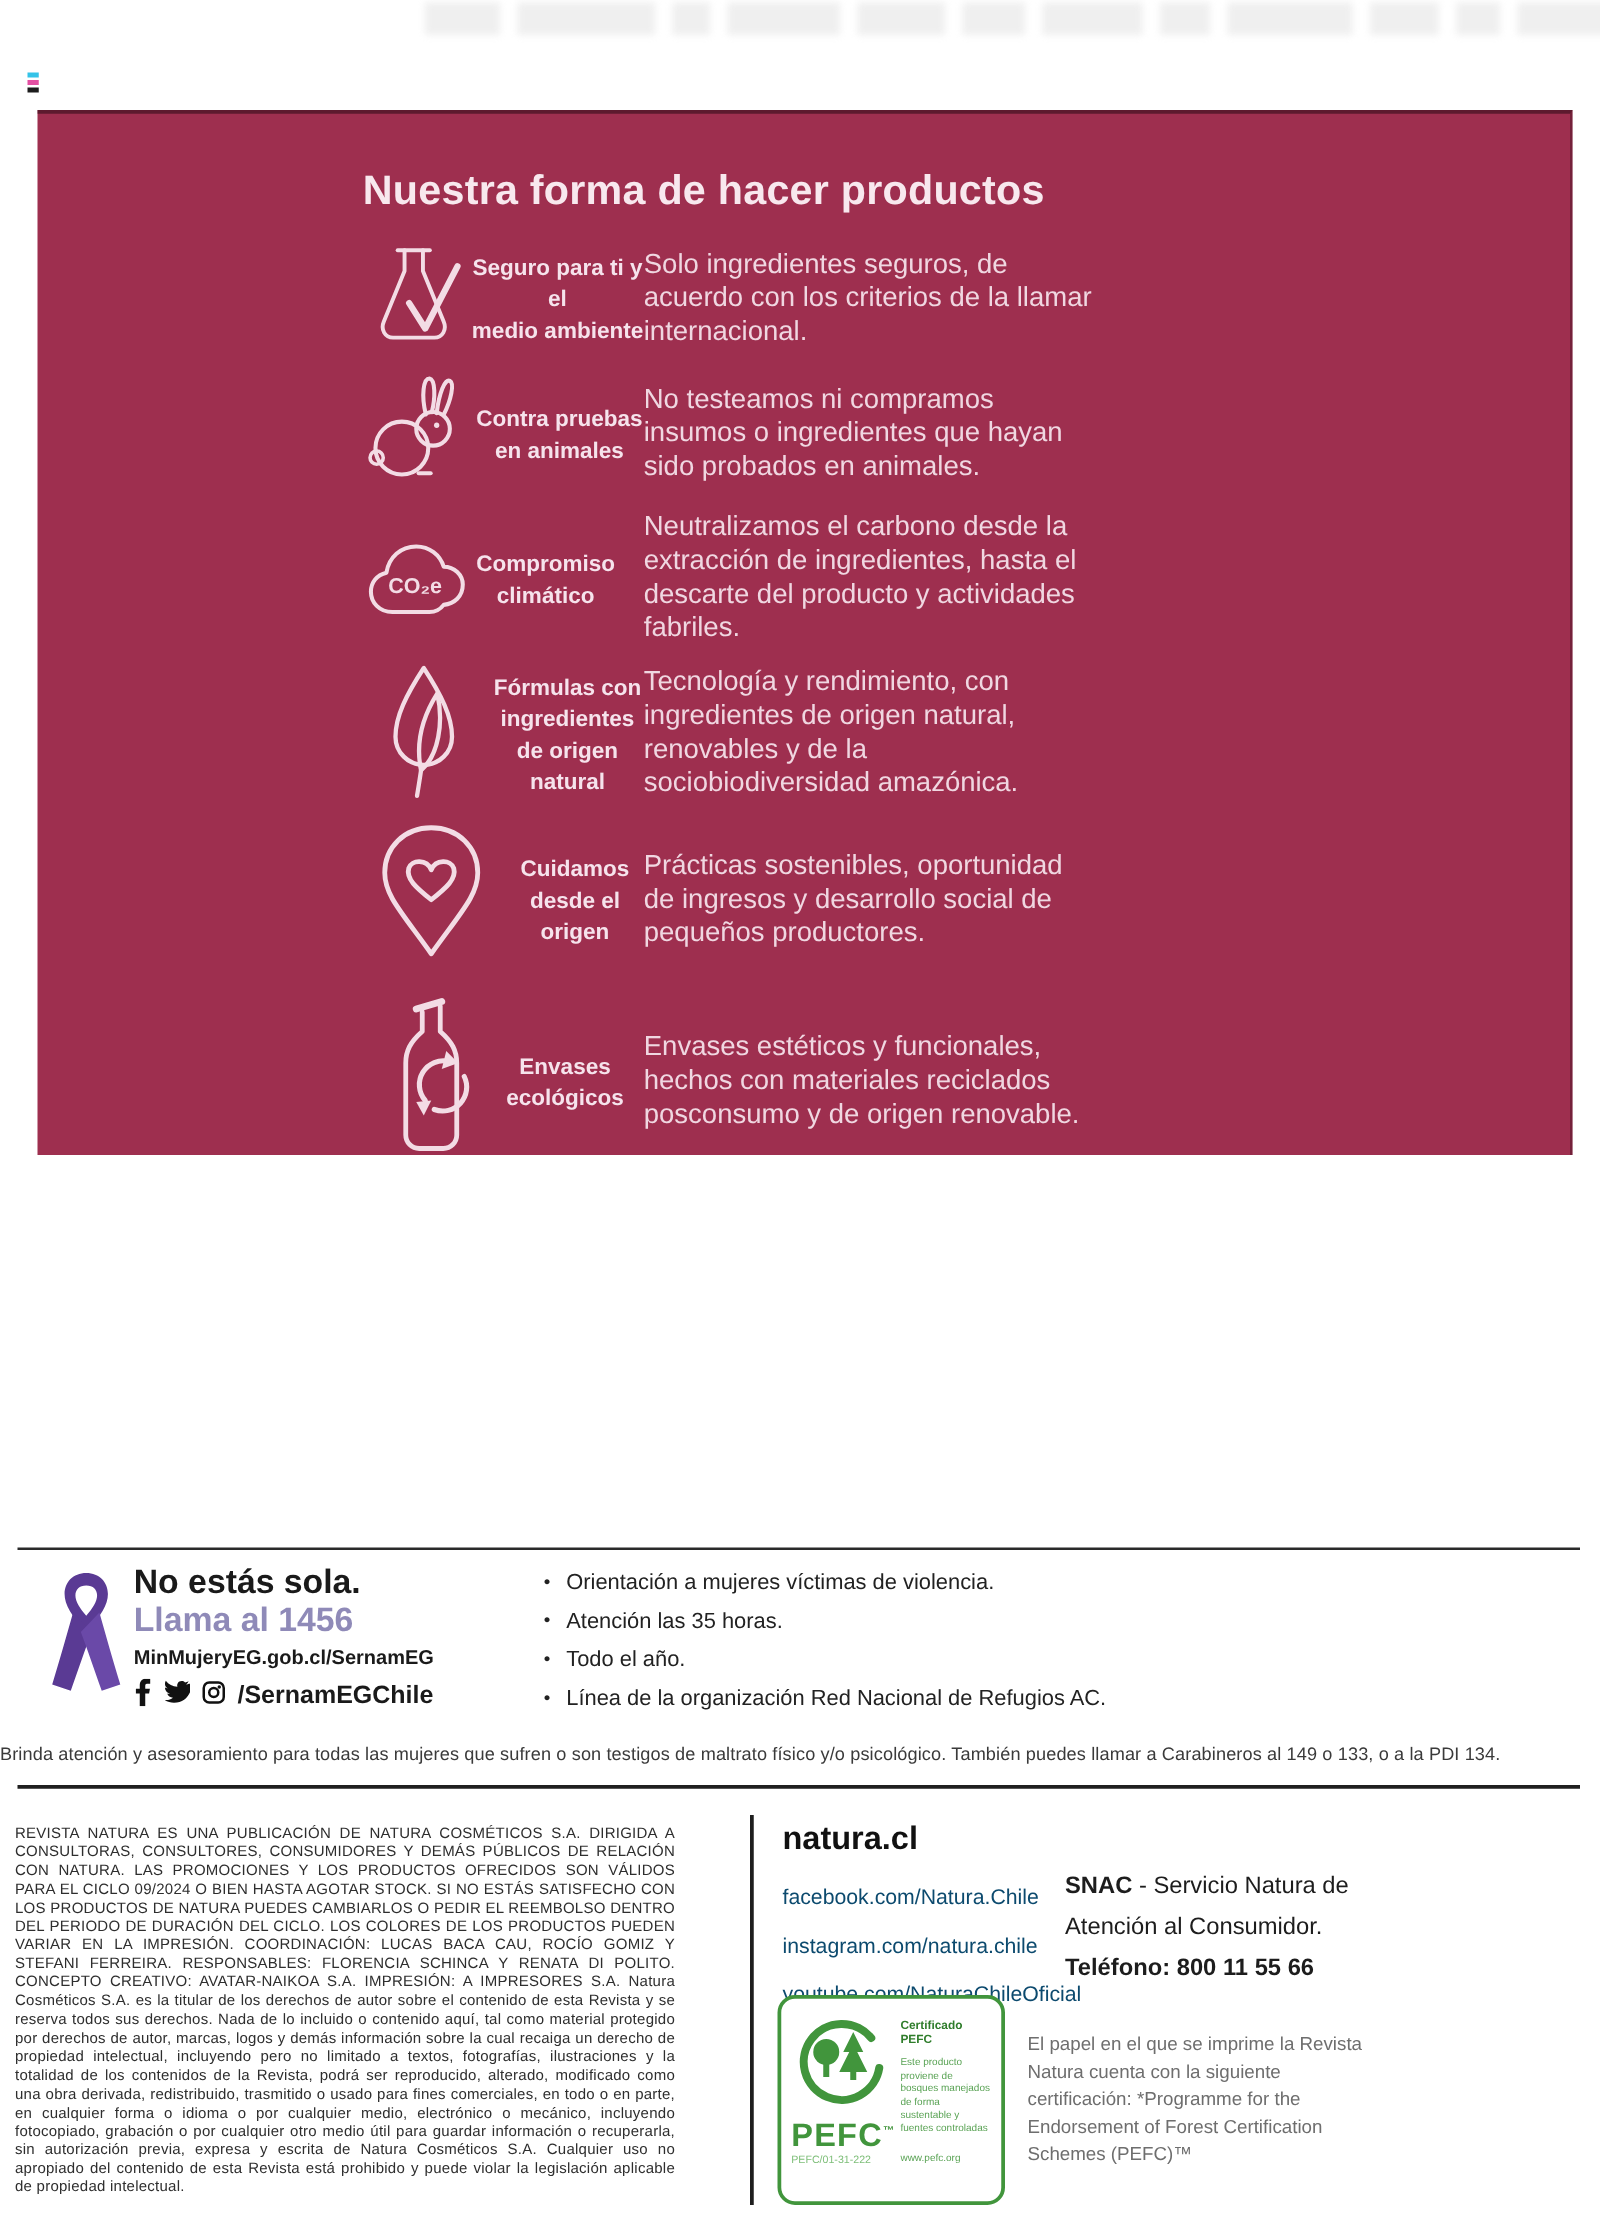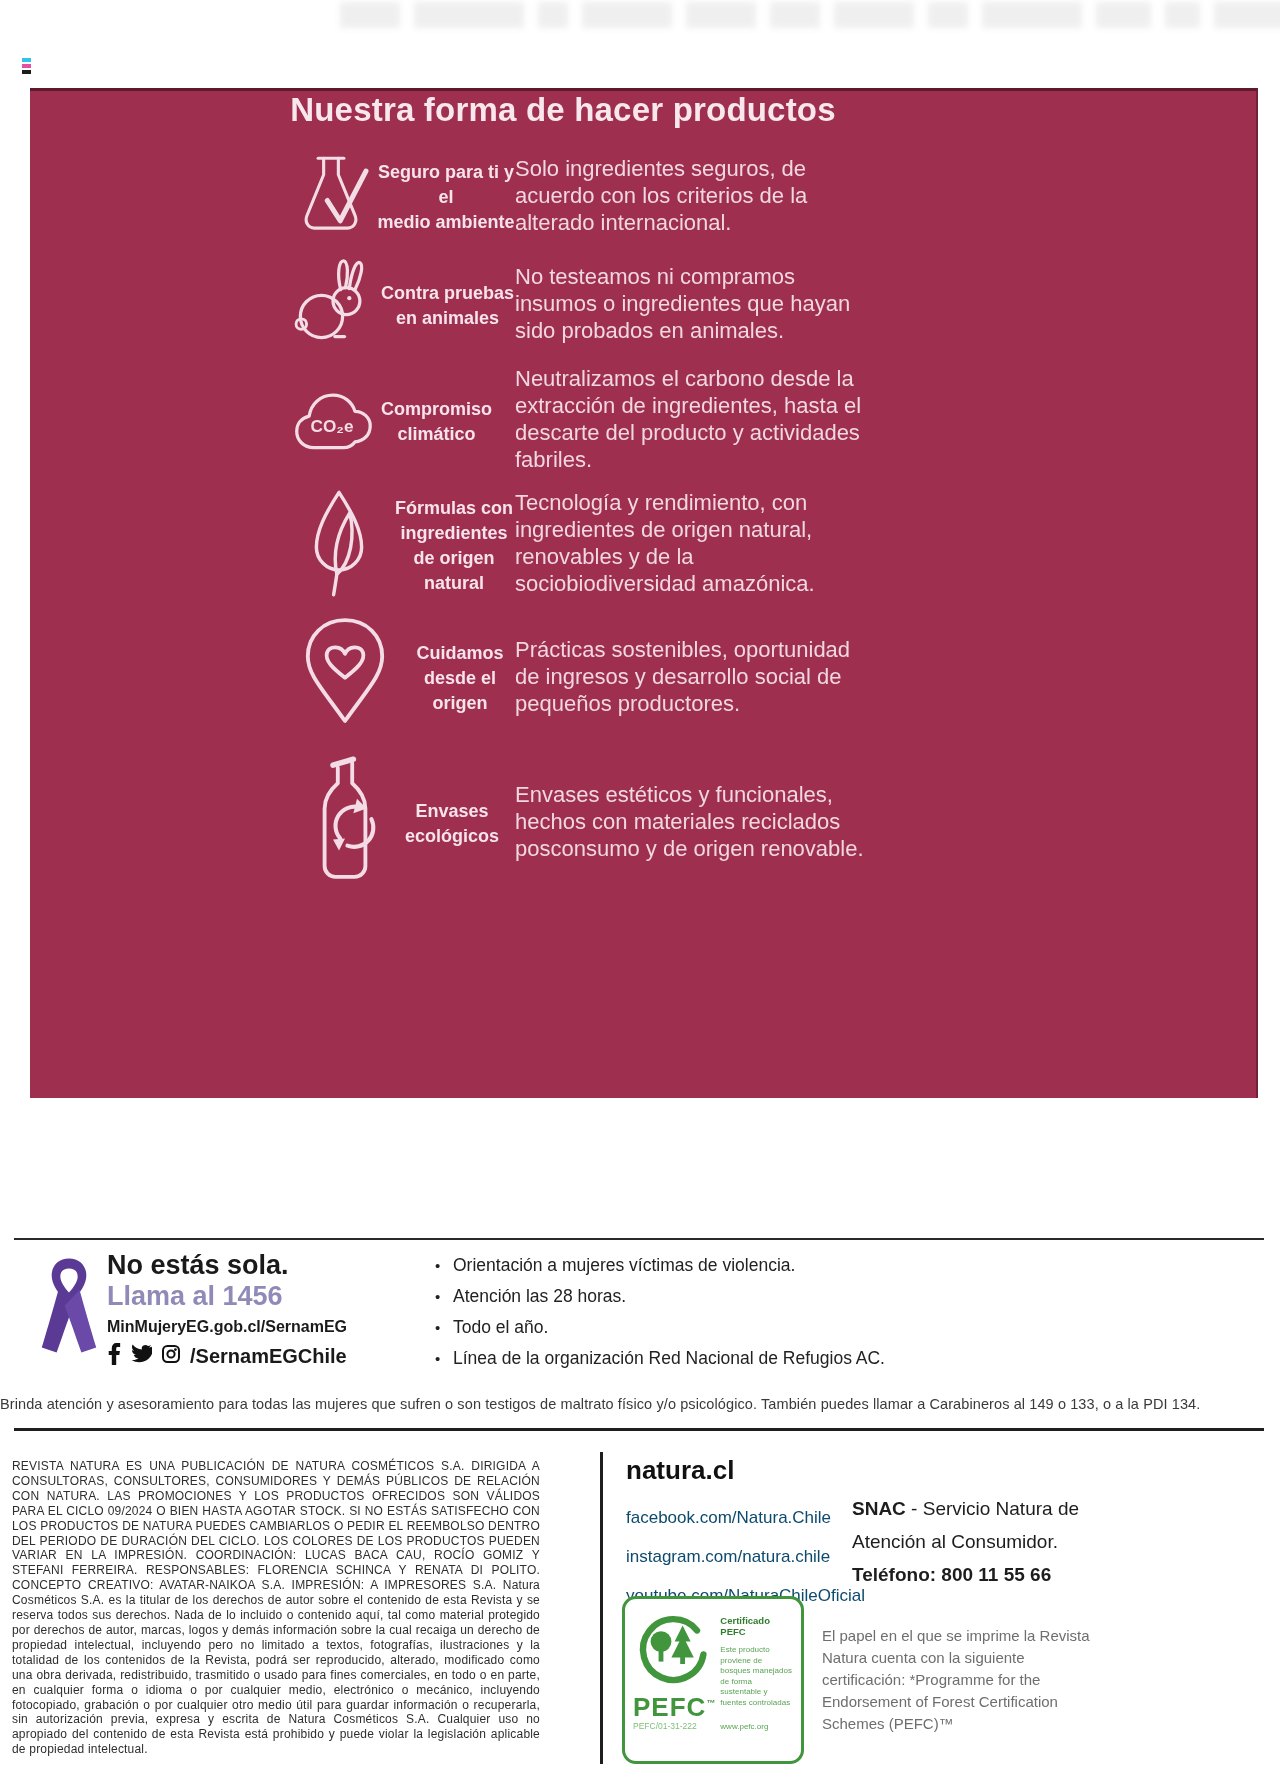--- a/index.html
+++ b/index.html
@@ -7,23 +7,23 @@
   .page{position:relative;width:1280px;height:1780px;background:#ffffff;overflow:hidden;}
 
   
   .bleed{position:absolute;top:2px;left:340px;height:30px;display:flex;gap:14px;opacity:.45;filter:blur(3px);}
   .bleed span{display:inline-block;background:#dcdcdc;height:26px;}
   .regmark{position:absolute;left:22px;top:58px;width:9px;}
   .regmark i{display:block;width:9px;height:4px;margin-bottom:2px;}
   .regmark .c{background:#34c3e8;} .regmark .m{background:#e34fa2;} .regmark .k{background:#1c1c1c;}
 
   
-  .panel{position:absolute;left:30px;top:88px;width:1228px;height:1010px;background:#9e2f4f;
+  .panel{position:absolute;left:30px;top:88px;width:1228px;height:836px;background:#9e2f4f;
          border-top:3px solid rgba(40,10,20,.55);border-right:2px solid rgba(40,10,20,.35);
-         box-sizing:border-box;overflow:hidden;}
+         box-sizing:border-box;padding-top:42px;overflow:hidden;}
   .panel-title{position:relative;width:1066px;text-align:center;color:#f8e8ee;
          font-size:33px;font-weight:bold;letter-spacing:.2px;margin:0 0 20px 0;}
   .row{display:flex;align-items:center;padding-left:255px;margin-bottom:14px;}
   .row-left{width:230px;display:flex;flex-direction:row;align-items:center;flex-shrink:0;}
   .row-left svg{display:block;}
   .p-label{margin-top:5px;color:#f6e3ec;font-size:18px;font-weight:bold;line-height:25px;
          text-align:center;white-space:pre-line;}
   .p-desc{width:360px;margin-left:0;color:#f0d7e1;font-size:22px;line-height:27px;}
 
   .icon-stroke{stroke:#f3dce5;fill:none;stroke-linecap:round;stroke-linejoin:round;}
@@ -100,21 +100,21 @@
         <span>
           <svg width="92" height="92" viewBox="0 0 100 100">
             <path class="icon-stroke" stroke-width="3.4" d="M36 10 L64 10"></path>
             <path class="icon-stroke" stroke-width="3.4" d="M42 10 L42 28 L24 72 C21 79 25 86 32 86 L68 86 C75 86 79 79 76 72 L58 28 L58 10"></path>
             <path class="icon-stroke" stroke-width="5.5" d="M46 56 L60 78 L88 24"></path>
           </svg>
         </span>
         <div class="p-label">Seguro para ti y el
 medio ambiente</div>
       </div>
-      <div class="p-desc">Solo ingredientes seguros, de acuerdo con los criterios de la alterado internacional.</div>
+      <div class="p-desc">Solo ingredientes seguros, de acuerdo con los criterios de la llamar internacional.</div>
     </div>
 
     <div class="row">
       <div class="row-left">
         <span>
           <svg width="96" height="96" viewBox="0 0 100 100">
             <circle class="icon-stroke" stroke-width="3.4" cx="38" cy="64" r="22"></circle>
             <circle class="icon-stroke" stroke-width="3.4" cx="64" cy="48" r="14"></circle>
             <path class="icon-stroke" stroke-width="3.4" d="M58 36 C54 20 56 6 61 6 C66 7 66 22 63 34"></path>
             <path class="icon-stroke" stroke-width="3.4" d="M67 35 C69 18 74 6 78 8 C82 10 79 24 73 36"></path>
@@ -226,21 +226,21 @@
         <span class="hl-handle">/SernamEGChile</span>
       </div>
     </div>
     <div class="hl-right">
       <div class="hl-bullet">
           <span class="dot">•</span>
           <span>Orientación a mujeres víctimas de violencia.</span>
         </div>
       <div class="hl-bullet">
           <span class="dot">•</span>
-          <span>Atención las 28 horas.</span>
+          <span>Atención las 35 horas.</span>
         </div>
       <div class="hl-bullet">
           <span class="dot">•</span>
           <span>Todo el año.</span>
         </div>
       <div class="hl-bullet">
           <span class="dot">•</span>
           <span>Línea de la organización Red Nacional de Refugios AC.</span>
         </div>
     </div>

